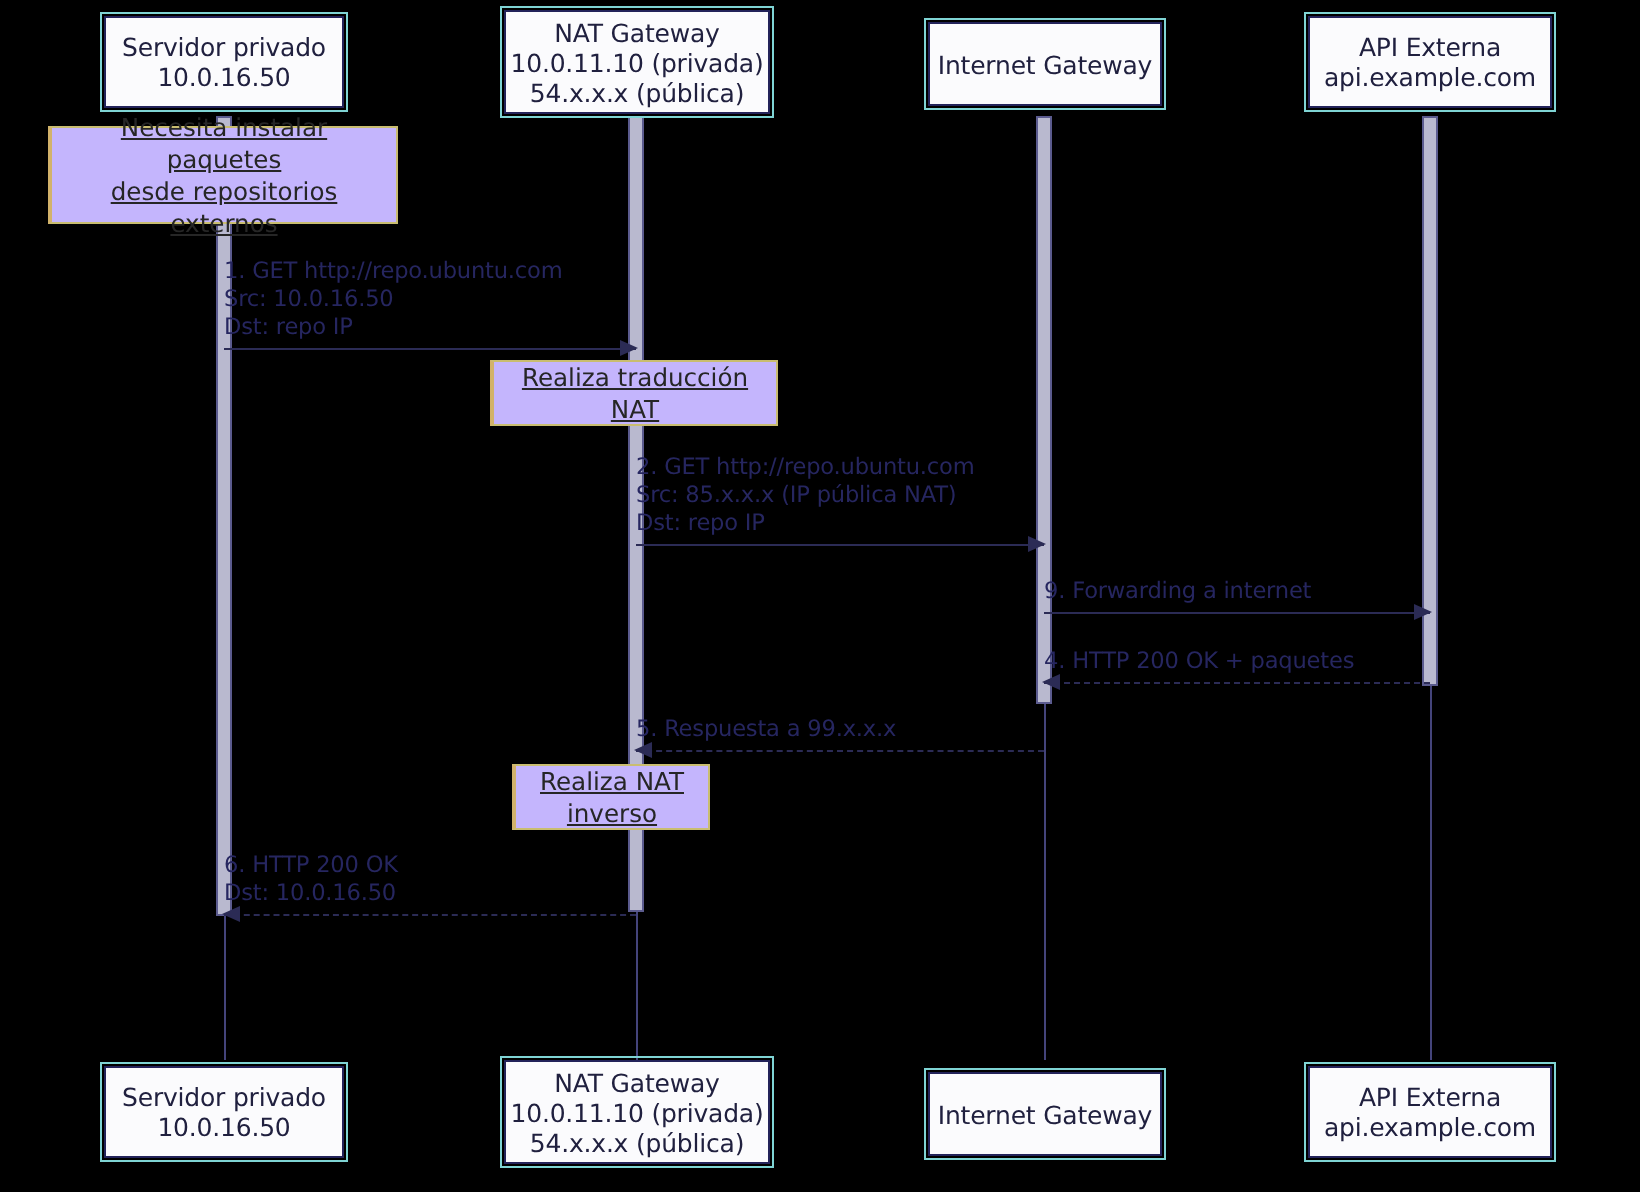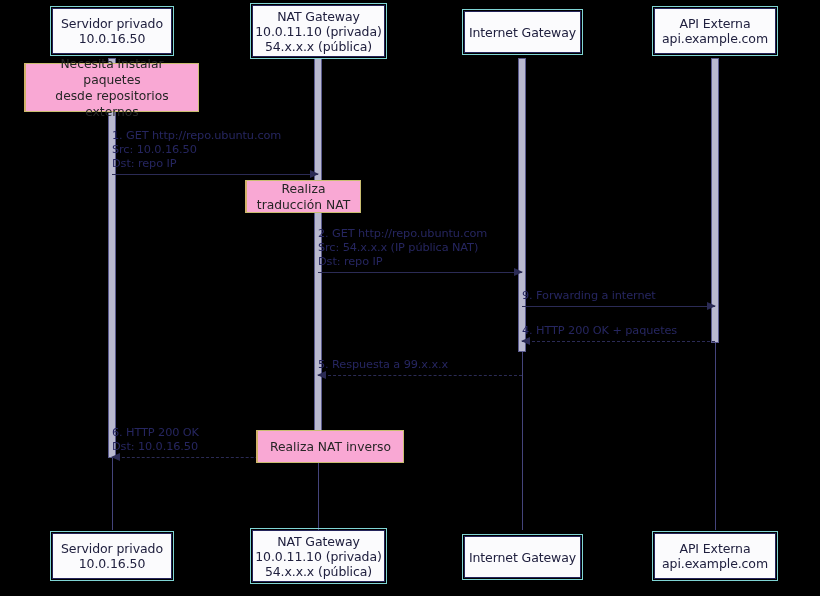--- a/index.html
+++ b/index.html
@@ -45,32 +45,33 @@
     width:8px;
     background:#b9b9cf;
     border:1px solid #5b5b8e;
     box-sizing:border-box;
   }
 
   
   .note{
     position:absolute;
     box-sizing:border-box;
-    background:#f9a8d4;
+    background:#c4b5fd;
     border:1.2px solid #c9bd70;
     border-left:2.4px solid #d2b26a;
     color:#262626;
     font-size:12.3px;
     line-height:16px;
     display:flex;
     align-items:center;
     justify-content:center;
     text-align:center;
     white-space:pre-line;
     padding:2px 6px;
+    text-decoration:underline;
   }
 
   
   .msg{position:absolute;height:0;}
   .msg .line{
     position:absolute;left:0;right:0;top:0;
     border-top:1.4px solid #2b2b55;
   }
   .msg.dashed .line{border-top:1.4px dashed #2b2b55;}
   .msg .head{
@@ -145,21 +146,21 @@
   <div class="msg right" style="left:112px;width:206px;top:174px;">
     <div class="label">1. GET http://repo.ubuntu.com
 Src: 10.0.16.50
 Dst: repo IP</div>
     <div class="line"></div>
     <div class="head"></div>
   </div>
 
   <div class="msg right" style="left:318px;width:204px;top:272px;">
     <div class="label">2. GET http://repo.ubuntu.com
-Src: 54.x.x.x (IP pública NAT)
+Src: 85.x.x.x (IP pública NAT)
 Dst: repo IP</div>
     <div class="line"></div>
     <div class="head"></div>
   </div>
 
   <div class="msg right" style="left:522px;width:193px;top:306px;">
     <div class="label">9. Forwarding a internet</div>
     <div class="line"></div>
     <div class="head"></div>
   </div>
@@ -181,22 +182,22 @@
 Dst: 10.0.16.50</div>
     <div class="line"></div>
     <div class="head"></div>
   </div>
 
   <div class="note" style="left:24px;top:63px;width:175px;height:49px;">
     <span>Necesita instalar paquetes
 desde repositorios externos</span>
   </div>
 
-  <div class="note" style="left:245px;top:180px;width:116px;height:33px;">
+  <div class="note" style="left:245px;top:180px;width:144px;height:33px;">
     <span>Realiza traducción NAT</span>
   </div>
 
-  <div class="note" style="left:256px;top:382px;width:148px;height:33px;margin-top:48px;">
+  <div class="note" style="left:256px;top:382px;width:99px;height:33px;">
     <span>Realiza NAT inverso</span>
   </div>
 
 
 </div>
 
 </body></html>

